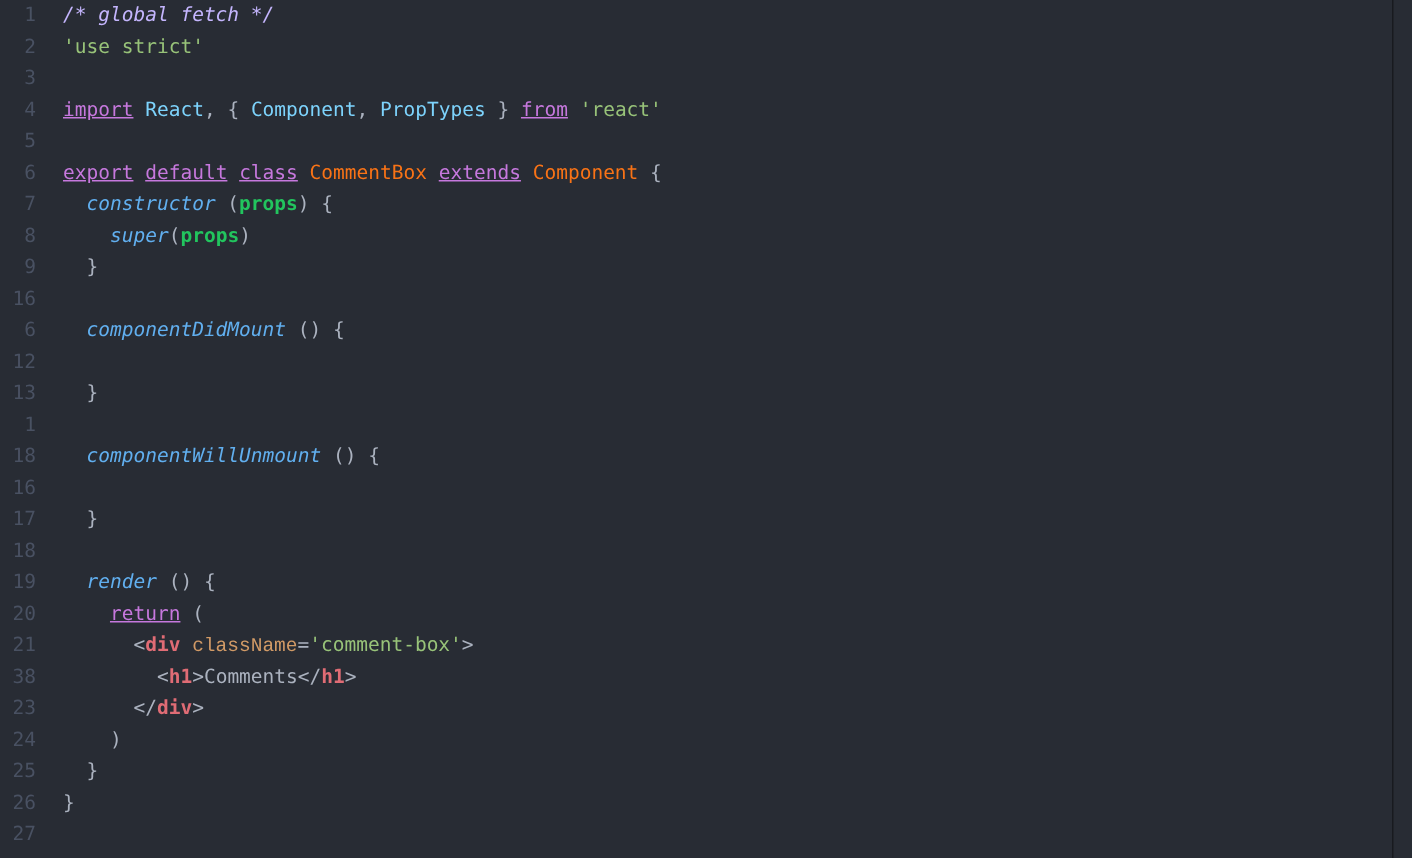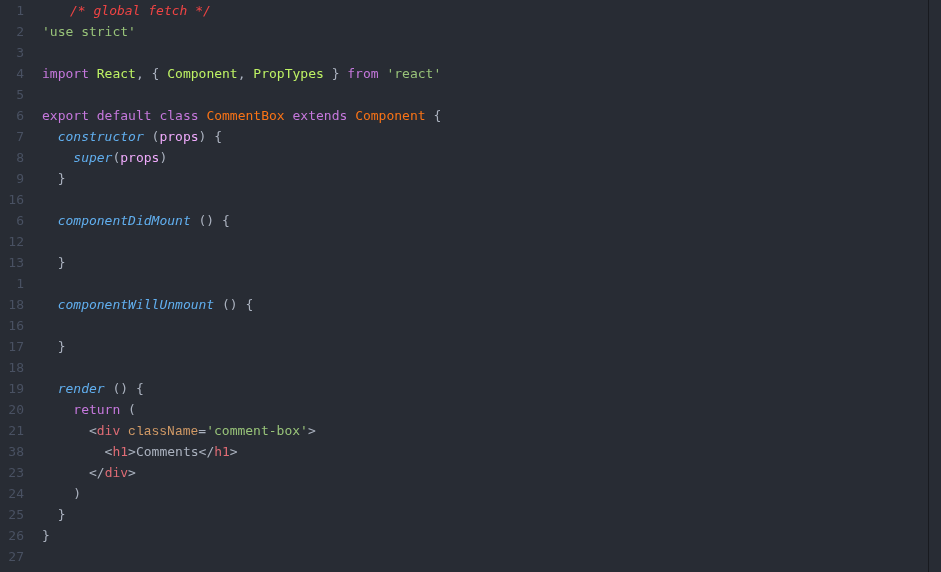--- a/index.html
+++ b/index.html
@@ -45,29 +45,29 @@
       position: absolute;
       right: 0;
       top: 0;
       bottom: 0;
       width: 13px;
       border-left: 1px solid #181a1f;
       background: #282c34;
     }
 
     
-    .c-comment { color: #ef4444; font-style: italic; margin-left: 28px; }
+    .c-comment { color: #c4b5fd; font-style: italic; }
     .c-string  { color: #98c379; }
-    .c-keyword { color: #c678dd; }
-    .c-def     { color: #bef264; }
+    .c-keyword { color: #c678dd; text-decoration: underline; }
+    .c-def     { color: #7dd3fc; }
     .c-class   { color: #f97316; }
     .c-func    { color: #61afef; font-style: italic; }
     .c-attr    { color: #d19a66; font-family: Liberation Mono, monospace; }
-    .c-prop    { color: #f0abfc; }
-    .c-tag     { color: #e06c75; }
+    .c-prop    { color: #22c55e; font-weight: bold; }
+    .c-tag     { color: #e06c75; font-weight: bold; }
     .c-plain   { color: #abb2bf; }
   </style>
 </head>
 <body>
 
 <div class="editor">
   <div class="gutter">
       <div class="ln">1</div>
       <div class="ln">2</div>
       <div class="ln">3</div>

